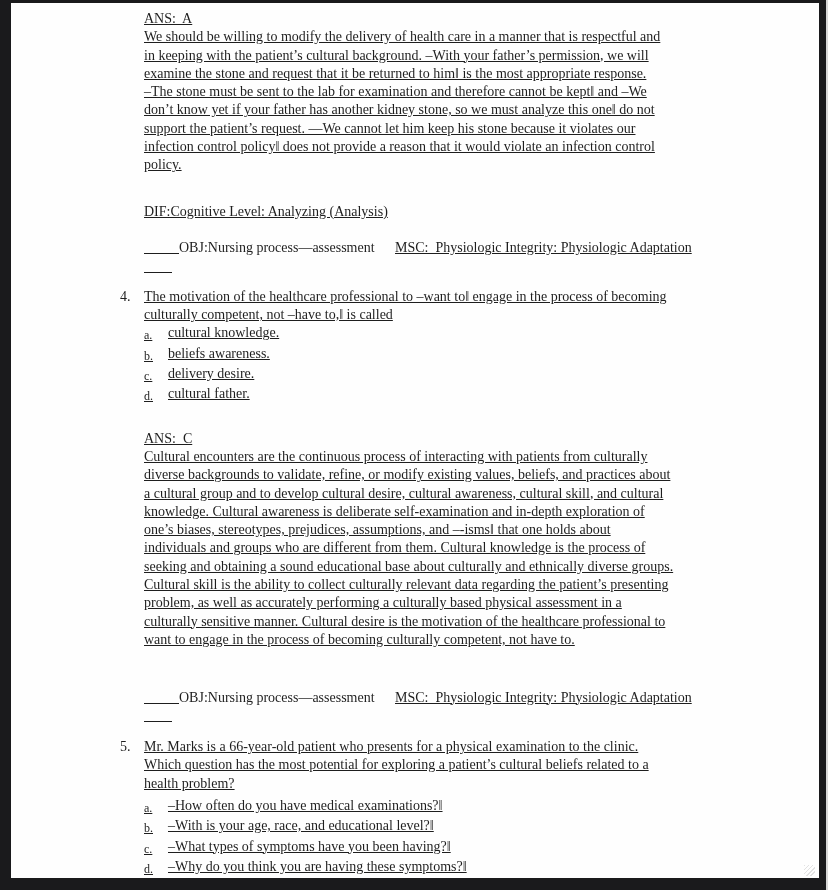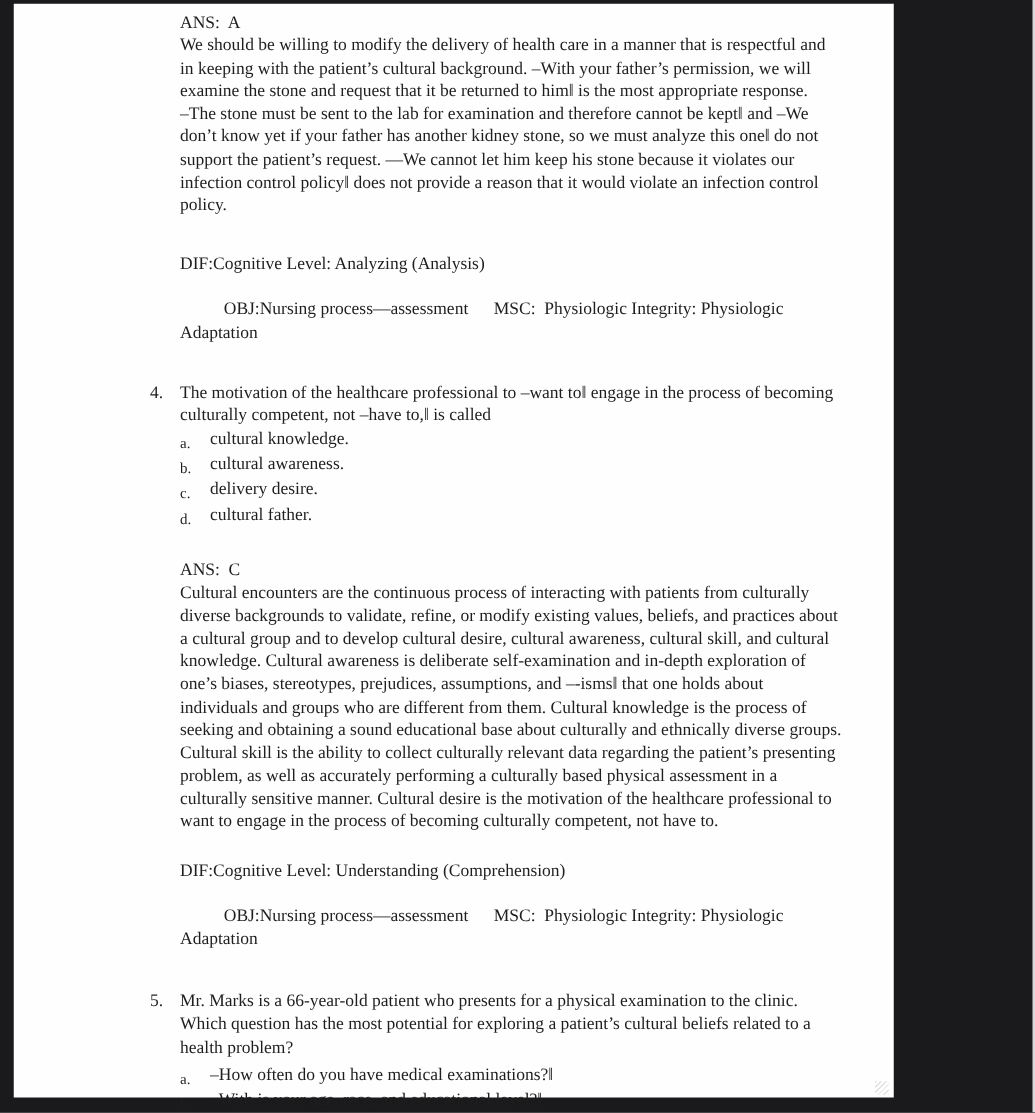--- a/index.html
+++ b/index.html
@@ -3,22 +3,23 @@
 <meta charset="utf-8">
 <style>
   :root{
     --bg:#1a1a1c; --paper:#fefefe; --ink:#1e1e1e; --edge:#d8d8d8;
   }
   *{margin:0;padding:0;box-sizing:border-box;}
   html,body{width:828px;height:890px;overflow:hidden;background:var(--bg);}
   body{font-family:"Liberation Serif","DejaVu Serif",serif;color:var(--ink);}
   .screen{position:relative;width:828px;height:890px;background:var(--bg);}
   .paper{
-    position:absolute;left:11px;top:3px;width:704px;height:875px;
+    position:absolute;left:11px;top:3px;width:808px;height:875px;
     background:var(--paper);
+    text-decoration:underline;
   }
   .right-sliver{position:absolute;right:0;top:0;width:2px;height:100%;background:var(--edge);}
   .content{
     position:relative;
     padding:7px 40px 0 133px;
     width:100%;
     font-size:14px;line-height:18.3px;
   }
   .line{white-space:pre-wrap;}
   .para{white-space:pre-line;}
@@ -68,21 +69,21 @@
         <span class="qnum">4.</span>
         <div class="para">The motivation of the healthcare professional to –want to‖ engage in the process of becoming
 culturally competent, not –have to,‖ is called</div>
       </div>
       <div class="option">
         <span class="letter">a.</span>
         <span class="otext">cultural knowledge.</span>
       </div>
       <div class="option">
         <span class="letter">b.</span>
-        <span class="otext">cultural awareness.</span>
+        <span class="otext">beliefs awareness.</span>
       </div>
       <div class="option">
         <span class="letter">c.</span>
         <span class="otext">delivery desire.</span>
       </div>
       <div class="option">
         <span class="letter">d.</span>
         <span class="otext">cultural father.</span>
       </div>
 
@@ -93,21 +94,20 @@
 knowledge. Cultural awareness is deliberate self-examination and in-depth exploration of
 one’s biases, stereotypes, prejudices, assumptions, and –-isms‖ that one holds about
 individuals and groups who are different from them. Cultural knowledge is the process of
 seeking and obtaining a sound educational base about culturally and ethnically diverse groups.
 Cultural skill is the ability to collect culturally relevant data regarding the patient’s presenting
 problem, as well as accurately performing a culturally based physical assessment in a
 culturally sensitive manner. Cultural desire is the motivation of the healthcare professional to
 want to engage in the process of becoming culturally competent, not have to.</div>
 
       <div class="meta2">
-        <div class="line">DIF:Cognitive Level: Understanding (Comprehension)</div>
         <div class="line metarow">
           <span class="obj">OBJ:Nursing process—assessment</span><span class="msc">MSC:  Physiologic Integrity: Physiologic Adaptation</span>
         </div>
       </div>
 
       <div class="question q5">
         <span class="qnum">5.</span>
         <div class="para">Mr. Marks is a 66-year-old patient who presents for a physical examination to the clinic.
 Which question has the most potential for exploring a patient’s cultural beliefs related to a
 health problem?</div>

